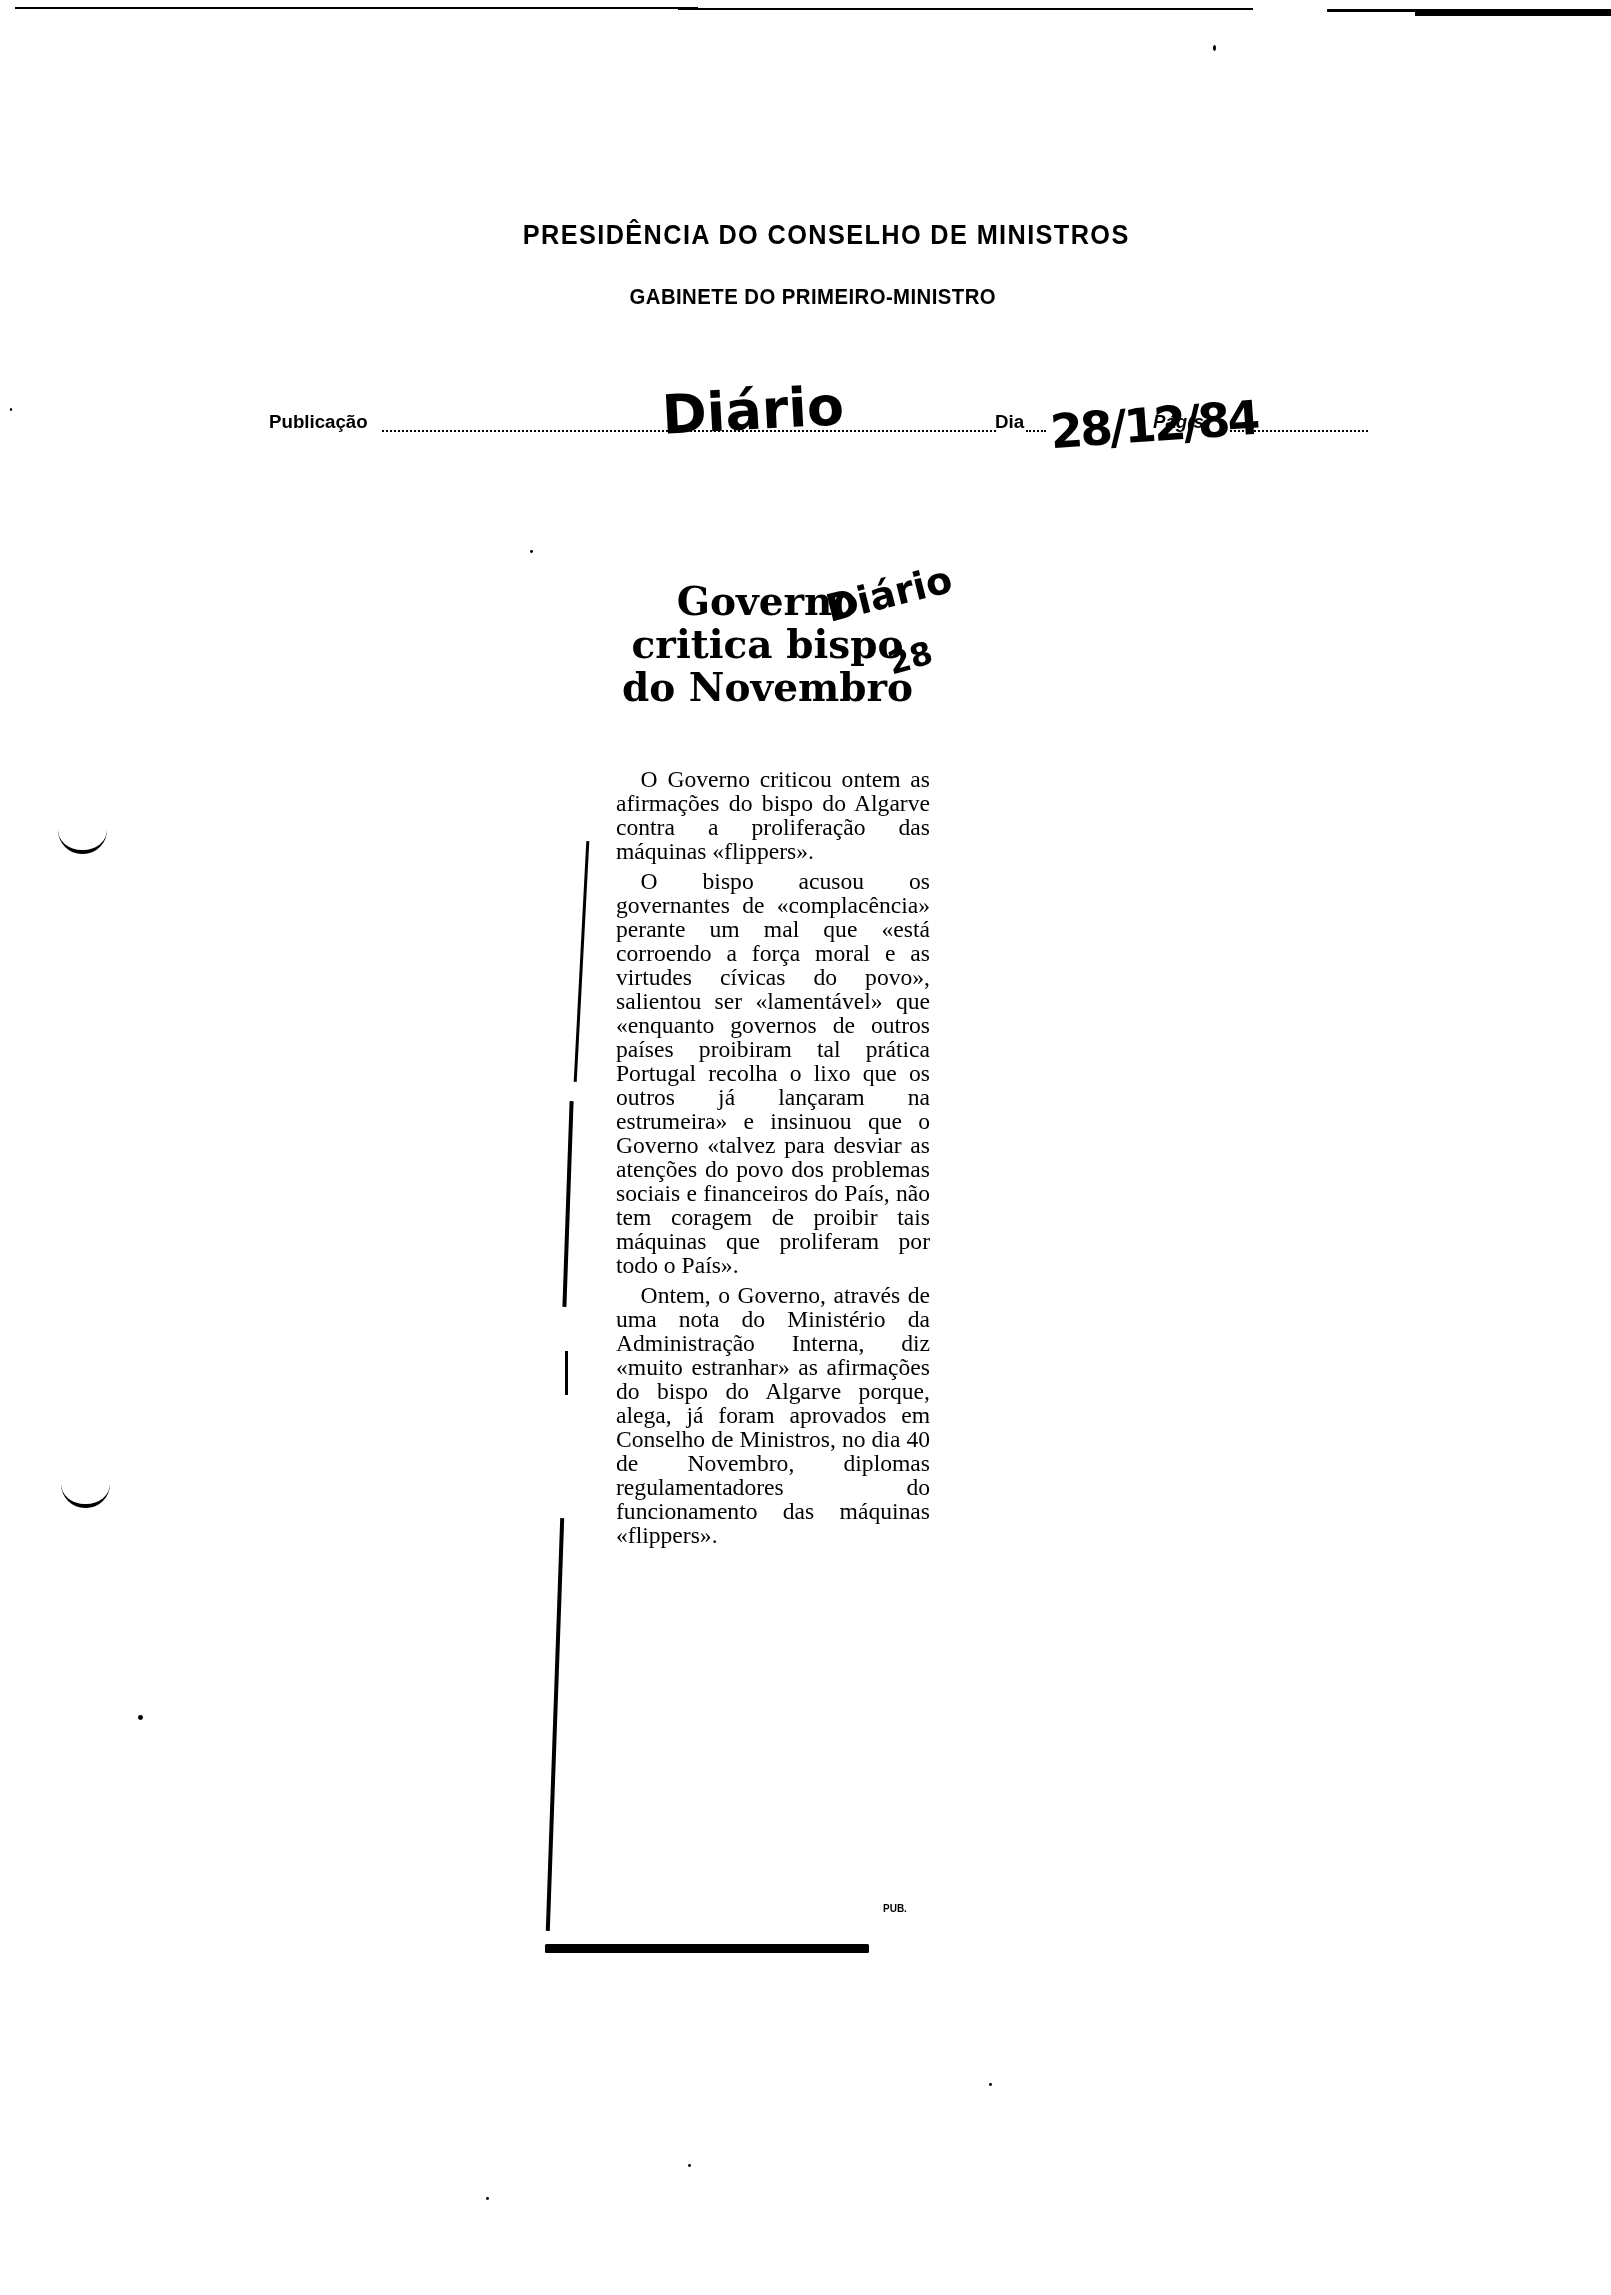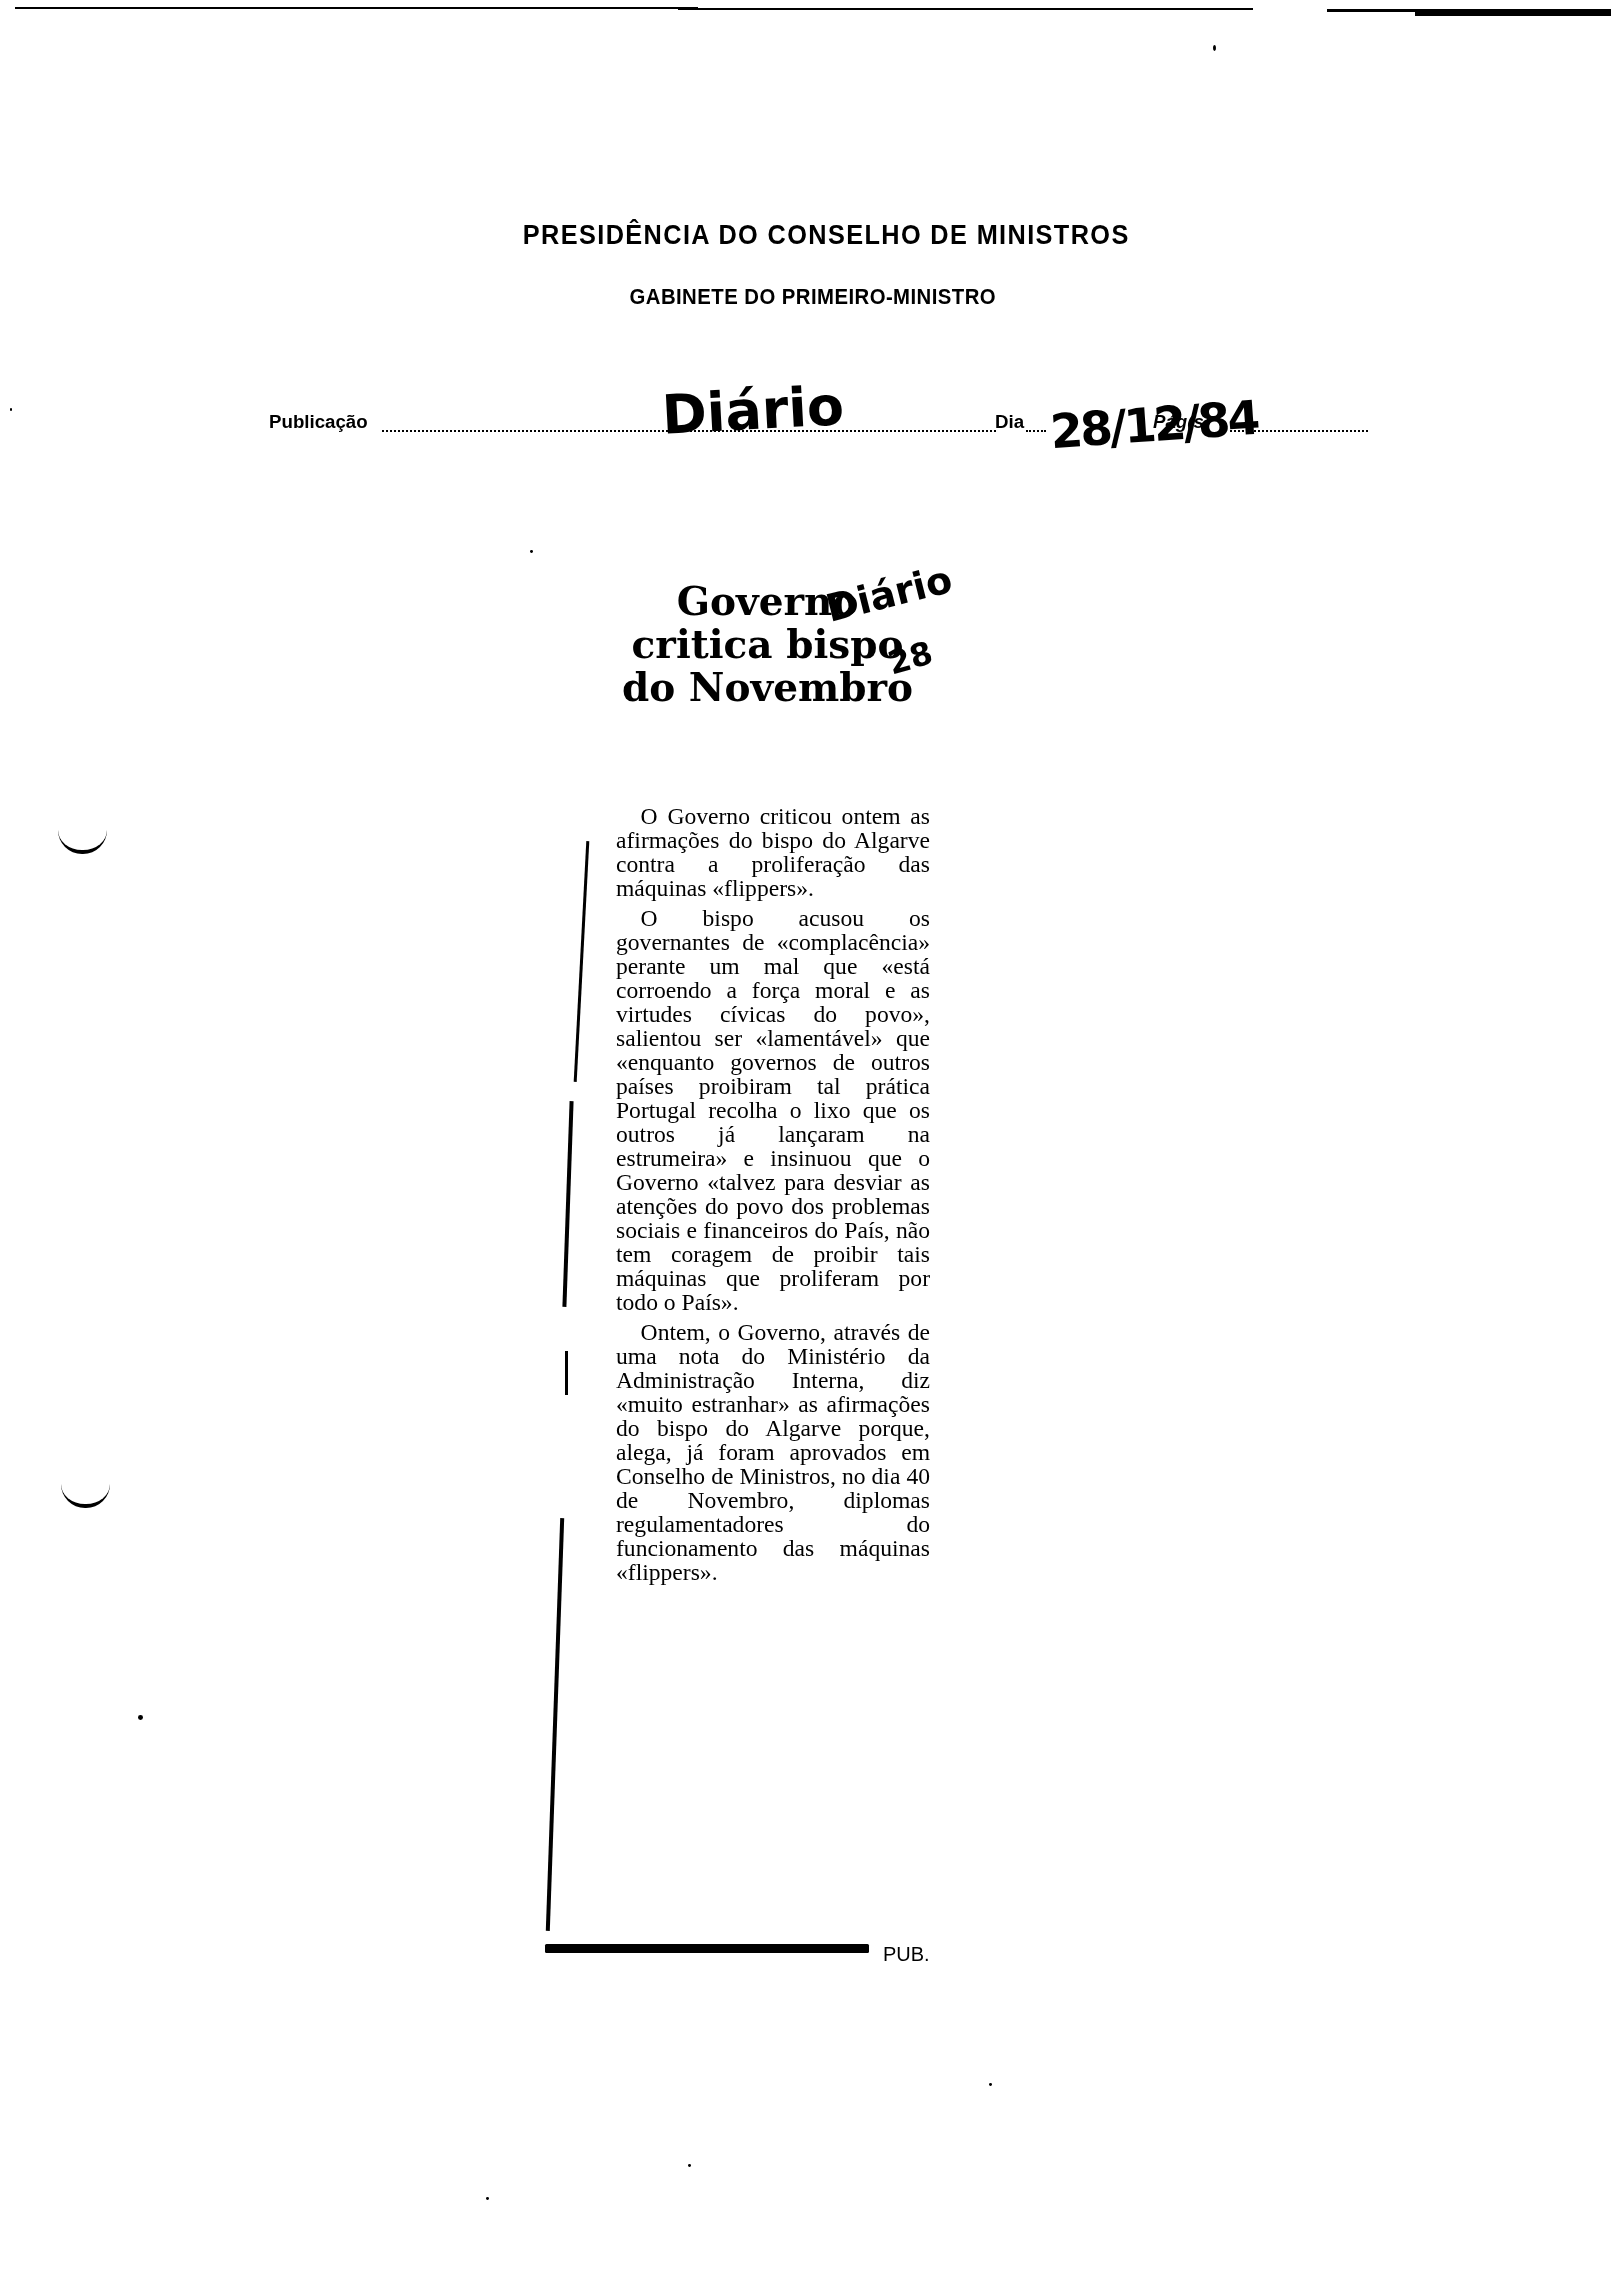--- a/index.html
+++ b/index.html
@@ -22,28 +22,28 @@
       font-family: "Liberation Sans", sans-serif; font-weight: bold; font-size: 18.7px; }
     .pub-line .lbl { position: absolute; bottom: 13.8px; margin-top: 44px; }
     .pub-line .dots { position: absolute; bottom: 14.7px; border-bottom: 2px dotted #000; height: 0; }
     .pub-line .hand { position: absolute; font-family: "DejaVu Sans", sans-serif; font-weight: bold; }
 
     .headline { position: absolute; left: 622px; top: 580px;
       font-family: "DejaVu Serif", serif; font-weight: bold; font-size: 39px; line-height: 43px; text-align: center; }
     .headline div { white-space: nowrap; }
     .hand-note { position: absolute; font-family: "DejaVu Sans", sans-serif; font-weight: bold; }
 
-    .article { position: absolute; left: 616px; top: 804px; width: 314px;
+    .article { position: absolute; left: 616px; top: 767px; width: 314px;
       font-family: "Liberation Serif", serif; font-size: 23.6px; line-height: 24px; text-align: justify; }
     .article p { margin: 0 0 5.9px 0; text-indent: 24.6px; hyphens: manual; }
 
     .col-rule { position: absolute; background: #000; }
 
     .pub-bar { position: absolute; left: 545px; top: 1944px; width: 324px; height: 8.8px; background: #000; border-radius: 1.5px; }
-    .pub-tag { position: absolute; left: 883px; top: 1943px; font-family: "Liberation Sans", sans-serif; font-weight: normal; font-size: 20px; }
+    .pub-tag { position: absolute; left: 883px; top: 1903px; font-family: "Liberation Sans", sans-serif; font-weight: bold; font-size: 10px; }
 
     .binder-mark { position: absolute; width: 49px; height: 19.7px; border-bottom: 4.4px solid #000; border-radius: 0 0 29.5px 29.5px; }
     .speck { position: absolute; background: #000; border-radius: 50%; }
   </style>
 </head>
 <body>
 
 <div class="scan-edge-top">
   <div class="seg" style="left:14.7px; top:6.9px; width:683px;"></div>
   <div class="seg" style="left:678px; top:8.4px; width:575px;"></div>

